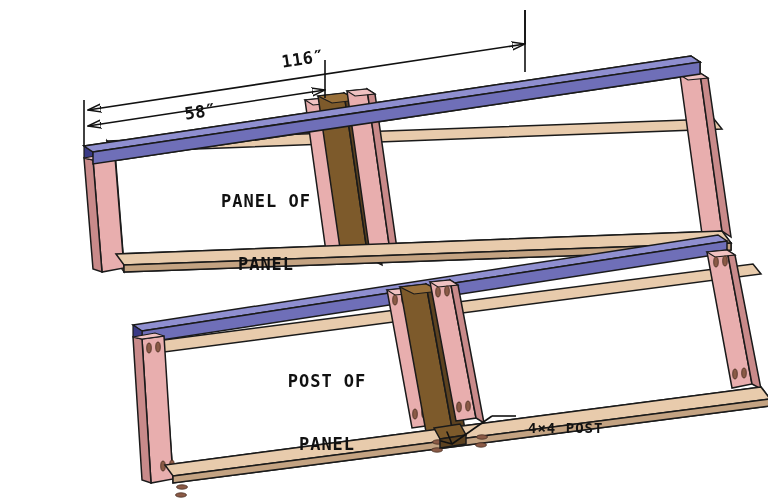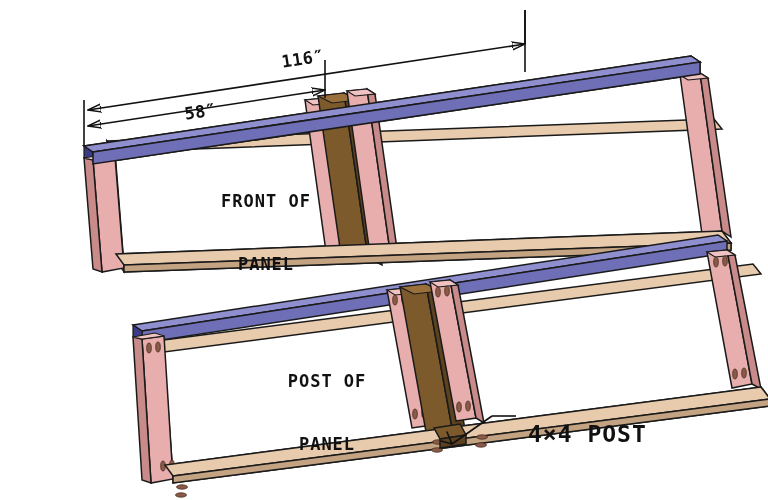--- a/index.html
+++ b/index.html
@@ -5,21 +5,21 @@
   html,body{margin:0;padding:0;}
   body{width:768px;height:500px;background:#ffffff;overflow:hidden;
        font-family:"DejaVu Sans Mono","Liberation Mono",monospace;}
   #stage{position:relative;width:768px;height:500px;background:#fff;}
   svg#dwg{position:absolute;left:0;top:0;width:768px;height:500px;display:block;}
   .lbl{position:absolute;white-space:pre;color:#111;
        font-family:"DejaVu Sans Mono","Liberation Mono",monospace;
        font-weight:700;letter-spacing:1px;line-height:1.22;}
   .dim{font-size:17px;font-weight:700;letter-spacing:0.5px;}
   .panel-lbl{font-size:17px;text-align:center;}
-  .post-lbl{font-size:23px;}
+  .post-lbl{font-size:14px;}
 </style>
 </head>
 <body>
 
 <div id="stage">
 
   <svg id="dwg" viewBox="0 0 768 500">
     <defs>
       <marker id="arrL" markerWidth="14" markerHeight="10" refX="1" refY="5" orient="auto" markerUnits="userSpaceOnUse">
         <path d="M1,5 L14,1 L14,9 Z" fill="none" stroke="#111" stroke-width="1.4"></path>
@@ -183,21 +183,21 @@
       <path d="M492,416 L516,416"></path>
       <path d="M452,444 L447,432 M452,444 L441,441" stroke-linecap="round"></path>
     </g>
   </svg>
 
   <div class="lbl dim" style="left:280px; top:52px; transform:rotate(-8.6deg); transform-origin:left top;">116″</div>
 
   <div class="lbl dim" style="left:183px; top:104px; transform:rotate(-8.6deg); transform-origin:left top;">58″</div>
 
   <div class="lbl panel-lbl" style="left:196px; top:150px; width:140px;">
-    <div>FRONT OF</div>
+    <div>PANEL OF</div>
     <div>PANEL</div>
   </div>
 
   <div class="lbl panel-lbl" style="left:252px; top:330px; width:150px;">
     <div>POST OF</div>
     <div>PANEL</div>
   </div>
 
   <div class="lbl post-lbl" style="left:528px; top:420px;">4×4 POST</div>
 

